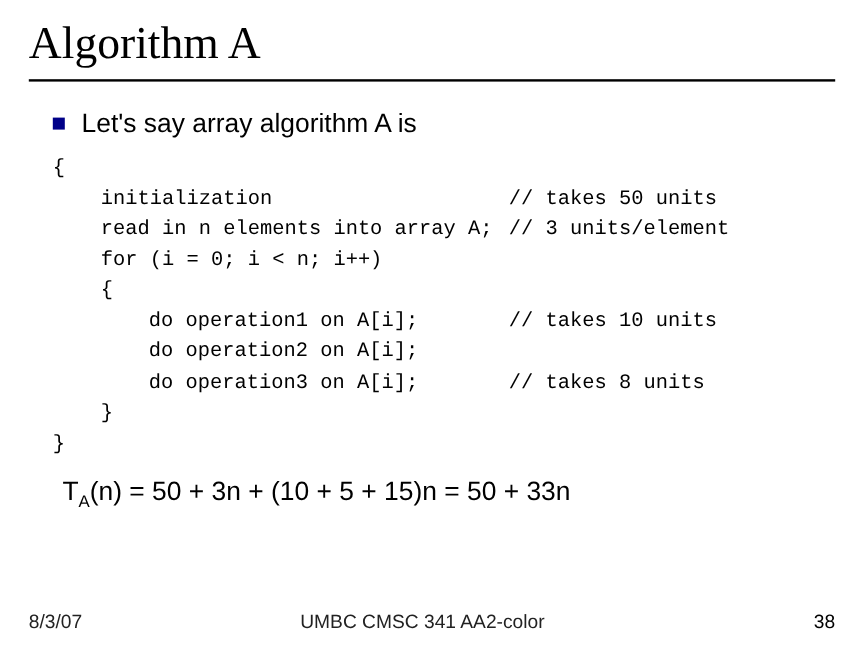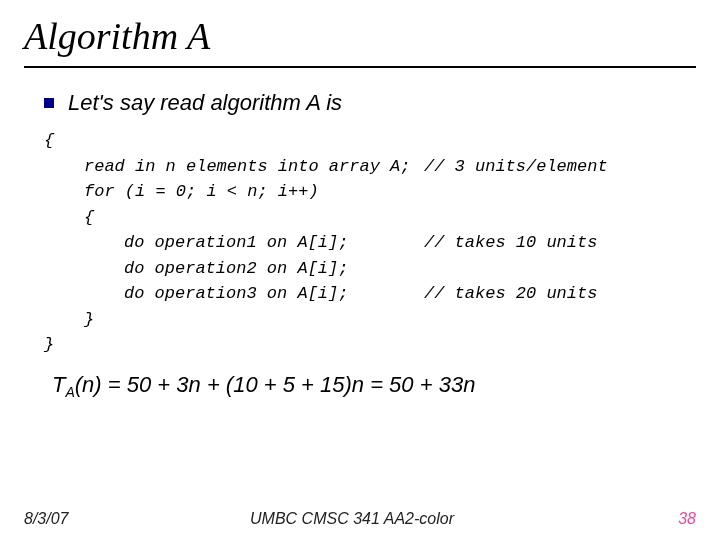--- a/index.html
+++ b/index.html
@@ -1,69 +1,73 @@
 <!DOCTYPE html>
 <html><head>
 <meta charset="utf-8">
 <style>
   * { margin: 0; padding: 0; box-sizing: border-box; }
   html, body { width: 720px; height: 540px; background: #fff; font-family: "Times New Roman", Times, serif; color: #000; }
-  .slide { width: 720px; height: 540px; padding: 14px 24px 10px 24px; position: relative; font-style: italic; }
+  .slide { width: 720px; height: 540px; padding: 14px 24px 10px 24px; position: relative; }
   .title { font-size: 38px; font-weight: normal; border-bottom: 2px solid #000; padding-bottom: 8px; margin-bottom: 22px; }
   .bullet-row { display: flex; align-items: center; gap: 14px; margin: 6px 0 12px 20px; }
   .bullet { width: 10px; height: 10px; background: #000088; display: inline-block; }
   .bullet-text { font-family: Arial, Helvetica, sans-serif; font-size: 22px; }
   .code-block { font-family: "Courier New", Courier, monospace; font-size: 17px; line-height: 1.5; margin-left: 20px; }
   .code-row { display: flex; }
   .code-left { min-width: 380px; white-space: pre; }
   .code-right { white-space: pre; }
   .ind1 { padding-left: 40px; }
   .ind2 { padding-left: 80px; }
   .equation { font-family: Arial, Helvetica, sans-serif; font-size: 22px; margin: 14px 0 0 28px; }
   .equation sub { font-size: 14px; vertical-align: sub; }
   .footer { position: absolute; bottom: 12px; left: 24px; right: 24px; display: flex; justify-content: space-between; align-items: baseline; font-family: Arial, Helvetica, sans-serif; font-size: 16px; color: #222; }
   .footer .mid { position: absolute; left: 0; right: 16px; text-align: center; }
-  .footer .right { color: #ec4899; }
+  .footer .right { color: #000000; }
 </style>
 </head>
 <body>
 
 <div class="slide">
 
   <h1 class="title">Algorithm A</h1>
 
   <div class="bullet-row">
     <span class="bullet"></span>
-    <span class="bullet-text">Let's say read algorithm A is</span>
+    <span class="bullet-text">Let's say array algorithm A is</span>
   </div>
 
   <div class="code-block">
     <div class="code-row">
         <span class="code-left">{</span>
       </div>
+    <div class="code-row">
+      <span class="code-left ind1">initialization</span>
+      <span class="code-right">// takes 50 units</span>
+    </div>
     <div class="code-row">
       <span class="code-left ind1">read in n elements into array A;</span>
       <span class="code-right">// 3 units/element</span>
     </div>
     <div class="code-row">
         <span class="code-left ind1">for (i = 0; i &lt; n; i++)</span>
       </div>
     <div class="code-row">
         <span class="code-left ind1">{</span>
       </div>
     <div class="code-row">
       <span class="code-left ind2">do operation1 on A[i];</span>
       <span class="code-right">// takes 10 units</span>
     </div>
     <div class="code-row">
       <span class="code-left ind2">do operation2 on A[i];</span>
     </div>
     <div class="code-row">
       <span class="code-left ind2">do operation3 on A[i];</span>
-      <span class="code-right">// takes 20 units</span>
+      <span class="code-right">// takes 8 units</span>
     </div>
     <div class="code-row">
         <span class="code-left ind1">}</span>
       </div>
     <div class="code-row">
         <span class="code-left">}</span>
       </div>
   </div>
 
   <div class="equation">

